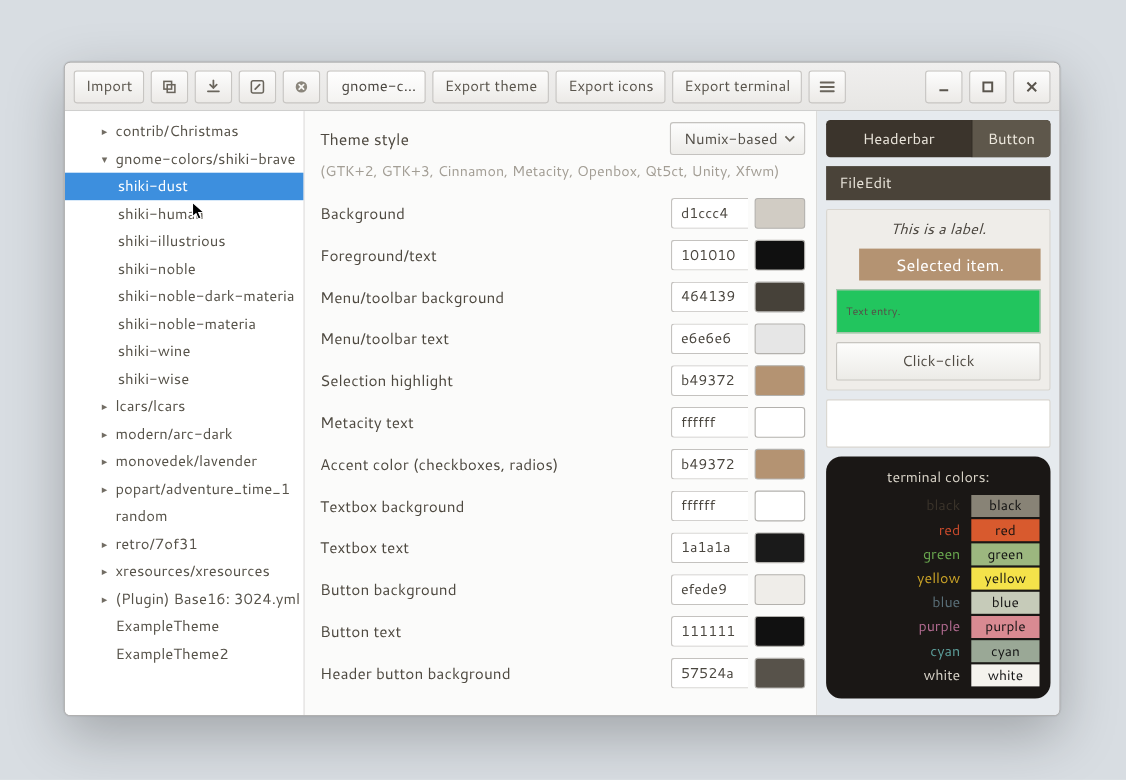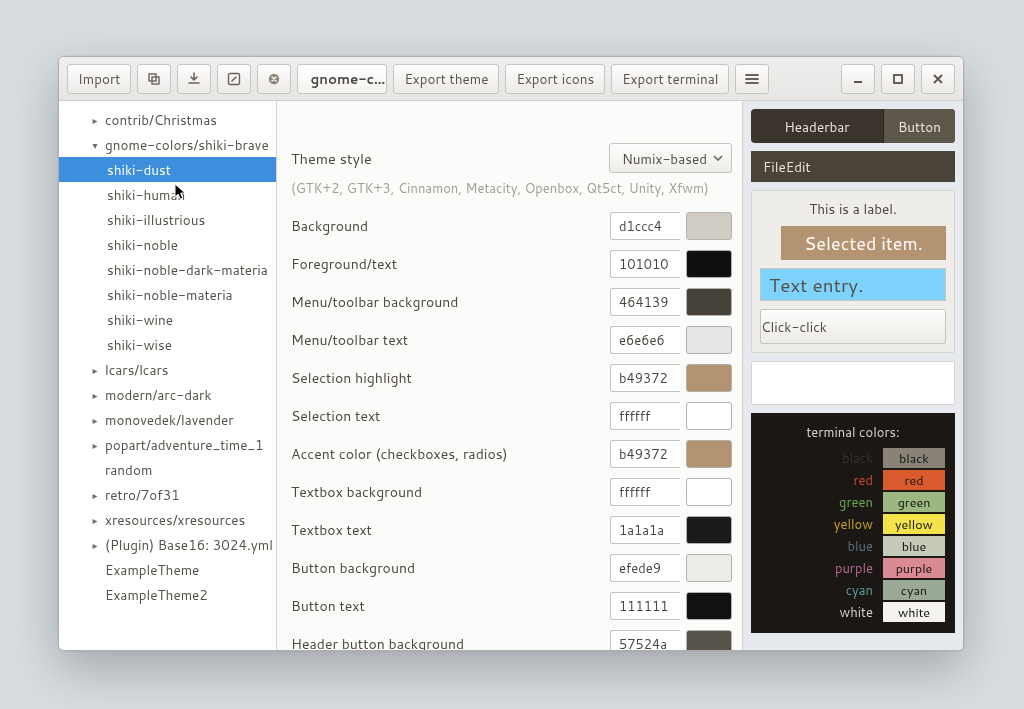--- a/index.html
+++ b/index.html
@@ -17,21 +17,21 @@
   }
   .btn {
     background: linear-gradient(#fdfdfd,#eceae7);
     border: 1px solid #c7c5c2; border-radius: 3px;
     height: 30px; display: inline-flex; align-items: center; justify-content: center;
     padding: 0 10px; color: #5a554d; font-size: 13.5px; cursor: pointer;
   }
   .btn.icon { width: 34px; padding: 0; }
   .tab-label {
     height: 30px; display: inline-flex; align-items: center; padding: 0 12px;
-    color: #4a4640; font-weight: 700; font-size: 13.5px;
+    color: #4a4640; font-weight: 400; font-size: 13.5px;
     border: 1px solid #c7c5c2; border-radius: 3px; background: linear-gradient(#ffffff,#f4f3f1);
     max-width: 90px; overflow: hidden; white-space: nowrap;
   }
   .spacer { flex: 1; }
   .winctl { width: 34px; }
   .content { flex: 1; display: flex; min-height: 0; }
   .sidebar {
     width: 218px; border-right: 1px solid #d4d3d1;
     background: #ffffff; overflow-y: auto; font-size: 13.5px; color: #565249;
     padding-top: 6px;
@@ -42,21 +42,21 @@
   .tree-row .caret { width: 12px; display: inline-flex; justify-content: center; color: #726d64; font-size: 10px; margin-right: 4px; }
   .tree-row.selected { background: #3d8fde; color: #ffffff; }
   .cursor { position: absolute; left: 166px; top: 168px; pointer-events: none; }
   .main {
     flex: 1; display: flex; min-width: 0;
   }
   .props {
     flex: 1; overflow-y: auto; padding: 10px 10px 10px 14px; font-size: 14px; color: #4e4940;
     background: #fbfbfa; border-right: 1px solid #d4d3d1;
   }
-  .props-header { display: flex; align-items: center; gap: 28px; margin-top: 32px; }
+  .props-header { display: flex; align-items: center; gap: 28px; }
   .props-header .title { font-size: 14.5px; }
   .props-sub { color: #a39e95; font-size: 13px; margin: 6px 0 10px 0; white-space: nowrap; }
   .style-select {
     margin-left: auto; height: 30px; padding: 0 8px 0 12px;
     background: linear-gradient(#fdfdfd,#edece9); border: 1px solid #c4c2bf; border-radius: 3px;
     display: inline-flex; align-items: center; gap: 6px; color: #55514a; font-size: 13.5px; cursor: pointer;
   }
   .prop-row { display: flex; align-items: center; height: 38px; }
   .prop-row .label { flex: 1; color: #4e4940; }
   .hex-input {
@@ -70,28 +70,28 @@
   }
   .preview {
     width: 220px; background: #e6eaee; padding: 8px; display: flex; flex-direction: column; gap: 8px;
     overflow-y: auto;
   }
   .hb { display: flex; background: #3b342c; border-radius: 4px; overflow: hidden; height: 34px; }
   .hb .hb-title { flex: 1; color: #e9e4da; display: flex; align-items: center; justify-content: center; font-size: 13.5px; }
   .hb .hb-btn { background: #5e574b; color: #ece7dc; display: flex; align-items: center; padding: 0 14px; font-size: 13.5px; border-left: 1px solid #2c261f;}
   .menubar { display: flex; background: #4a4339; color: #e7e3d9; font-size: 13.5px; padding: 6px 12px; }
   .pv-panel { background: #efede9; border: 1px solid #d8d5cf; border-radius: 2px; padding: 8px; display: flex; flex-direction: column; gap: 8px; }
-  .pv-label { text-align: center; color: #4b463f; font-size: 13.5px; }
-  .pv-sel { background: #b49372; color: #ffffff; text-align: center; padding: 4px 0; font-size: 18px; margin-left: 21px; }
-  .pv-entry { background: #7dd3fc; border: 1px solid #c8c5bf; color: #555048; padding: 2px 8px; font-size: 19px; }
-  .pv-btn { background: linear-gradient(#fdfdfc,#ecebe7); border: 1px solid #c7c5c0; text-align: left; padding: 7px 0; color: #504b43; font-size: 13.5px; border-radius: 2px; cursor:pointer;}
+  .pv-label { text-align: center; color: #4b463f; font-size: 13.5px; font-style: italic; }
+  .pv-sel { background: #b49372; color: #ffffff; text-align: center; padding: 4px 0; font-size: 15px; margin-left: 21px; }
+  .pv-entry { background: #22c55e; border: 1px solid #c8c5bf; color: #555048; padding: 12px 8px; font-size: 10px; }
+  .pv-btn { background: linear-gradient(#fdfdfc,#ecebe7); border: 1px solid #c7c5c0; text-align: center; padding: 7px 0; color: #504b43; font-size: 13.5px; border-radius: 2px; cursor:pointer;}
   .pv-white { background: #ffffff; height: 44px; border: 1px solid #d8d5cf; border-radius: 2px; }
   .term {
     background: #1a1715; color: #d8d3c7; font-family: "Menlo","Consolas",monospace;
-    font-size: 13px; padding: 10px 10px; border-radius: 0;
+    font-size: 13px; padding: 10px 10px; border-radius: 14px;
   }
   .term .title { text-align: center; color: #d8d3c7; margin-bottom: 6px; }
   .term-row { display: flex; align-items: center; justify-content: flex-end; gap: 10px; height: 22px;}
   .term-row .name { width: 60px; text-align: right; }
   .term-row .chip { width: 62px; text-align: center; padding: 1px 0; font-size: 12.5px; color: #111; }
   svg { display: block; }
 </style>
 </head>
 <body>
 
@@ -259,21 +259,21 @@
               <span class="label">Menu/toolbar text</span>
               <input class="hex-input" value="e6e6e6" style="">
               <div class="swatch" style="background: rgb(230, 230, 230);"></div>
             </div>
             <div class="prop-row">
               <span class="label">Selection highlight</span>
               <input class="hex-input" value="b49372" style="">
               <div class="swatch" style="background: rgb(180, 147, 114);"></div>
             </div>
             <div class="prop-row">
-              <span class="label">Selection text</span>
+              <span class="label">Metacity text</span>
               <input class="hex-input" value="ffffff" style="">
               <div class="swatch" style="background: rgb(255, 255, 255);"></div>
             </div>
             <div class="prop-row">
               <span class="label">Accent color (checkboxes, radios)</span>
               <input class="hex-input" value="b49372" style="">
               <div class="swatch" style="background: rgb(180, 147, 114);"></div>
             </div>
             <div class="prop-row">
               <span class="label">Textbox background</span>

